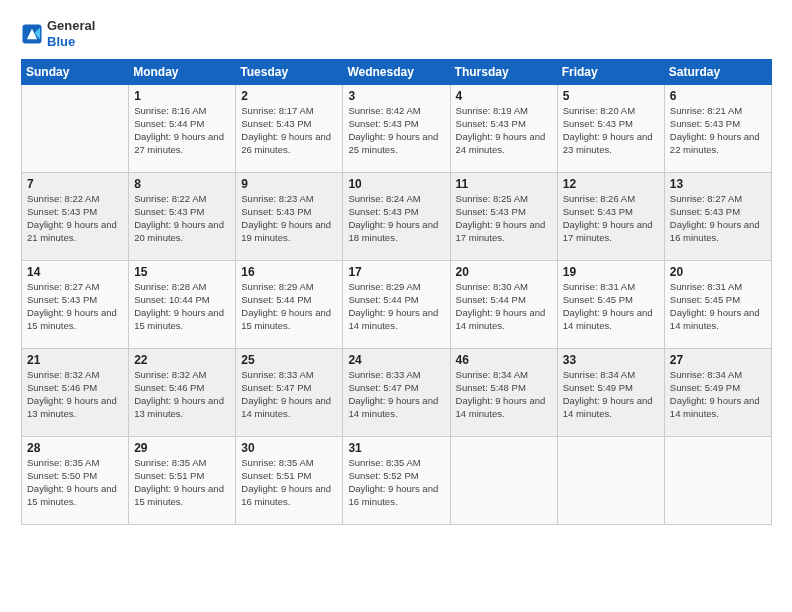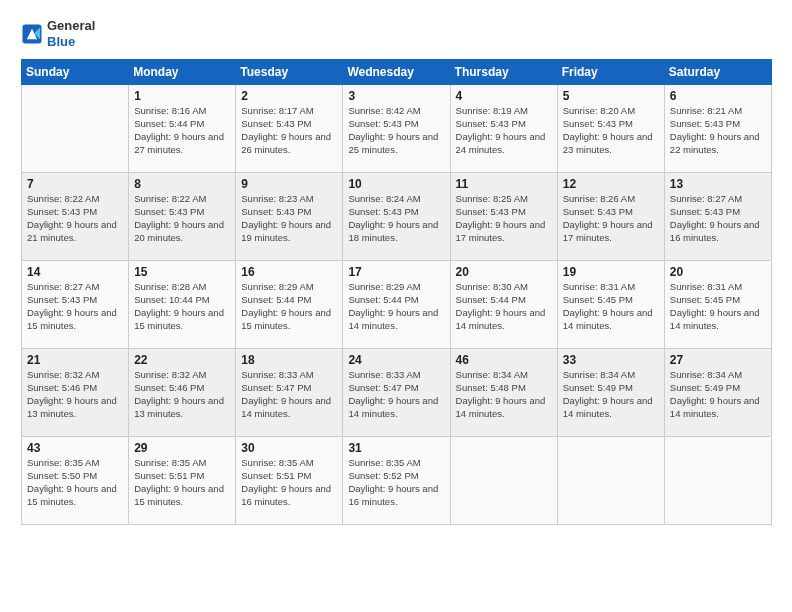--- a/index.html
+++ b/index.html
@@ -286,21 +286,21 @@
 and 13 minutes.</div>
           </td>
           <td>
             <span class="day-number">22</span>
             <div class="day-info">Sunrise: 8:32 AM
 Sunset: 5:46 PM
 Daylight: 9 hours
 and 13 minutes.</div>
           </td>
           <td>
-            <span class="day-number">18</span>
+            <span class="day-number">25</span>
             <div class="day-info">Sunrise: 8:33 AM
 Sunset: 5:47 PM
 Daylight: 9 hours
 and 14 minutes.</div>
           </td>
           <td>
             <span class="day-number">24</span>
             <div class="day-info">Sunrise: 8:33 AM
 Sunset: 5:47 PM
 Daylight: 9 hours
@@ -323,21 +323,21 @@
           <td>
             <span class="day-number">27</span>
             <div class="day-info">Sunrise: 8:34 AM
 Sunset: 5:49 PM
 Daylight: 9 hours
 and 14 minutes.</div>
           </td>
         </tr>
         <tr>
           <td>
-            <span class="day-number">43</span>
+            <span class="day-number">28</span>
             <div class="day-info">Sunrise: 8:35 AM
 Sunset: 5:50 PM
 Daylight: 9 hours
 and 15 minutes.</div>
           </td>
           <td>
             <span class="day-number">29</span>
             <div class="day-info">Sunrise: 8:35 AM
 Sunset: 5:51 PM
 Daylight: 9 hours

